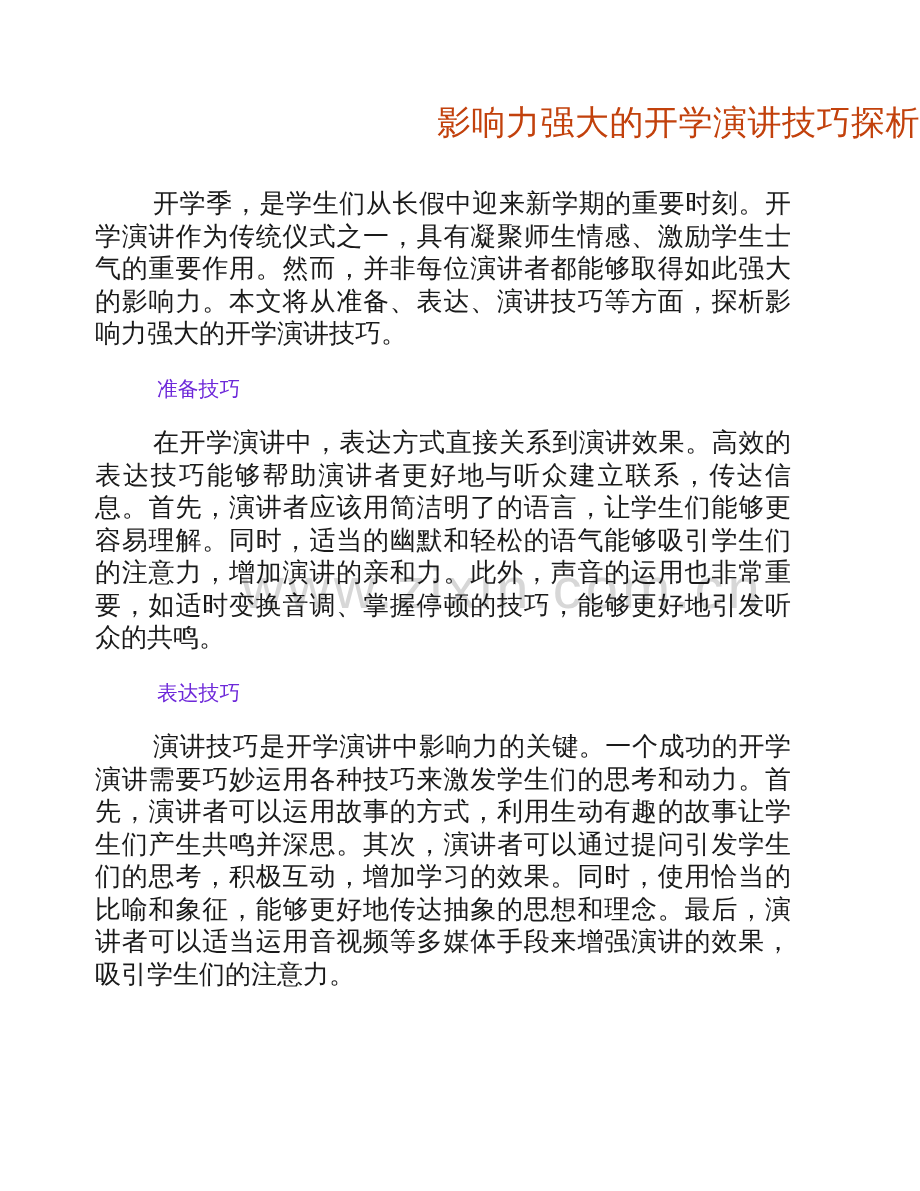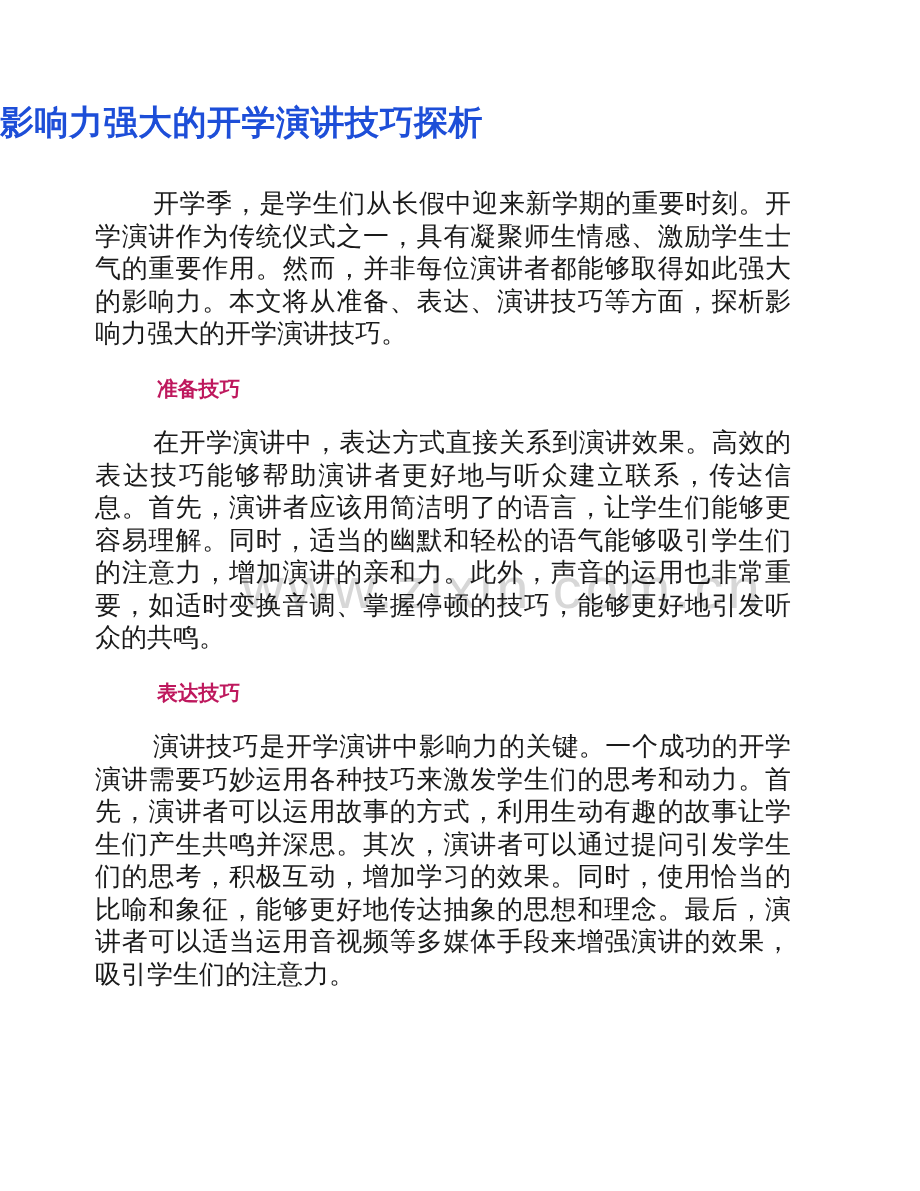--- a/index.html
+++ b/index.html
@@ -29,26 +29,26 @@
     pointer-events: none;
     user-select: none;
   }
   .doc-title {
     position: absolute;
     left: 0;
     right: 0;
     top: 100px;
     z-index: 1;
     margin: 0;
-    text-align: left;
+    text-align: right;
     font-family: "Liberation Sans", sans-serif;
-    font-weight: 700;
+    font-weight: 400;
     font-size: 34px;
     line-height: 44px;
-    color: #1d4ed8;
+    color: #c2410c;
     letter-spacing: 0.5px;
   }
   .content {
     position: absolute;
     left: 95px;
     top: 188px;
     width: 696px;
     z-index: 1;
     color: #1a1a1a;
   }
@@ -59,22 +59,22 @@
     text-align: justify;
     text-justify: inter-character;
     text-indent: 58px;
     color: #1a1a1a;
   }
   .section-heading {
     margin: 0 0 22px 0;
     padding-left: 62px;
     font-size: 20.8px;
     line-height: 32.5px;
-    font-weight: 700;
-    color: #be185d;
+    font-weight: 400;
+    color: #6d28d9;
   }
 </style>
 </head>
 <body>
 
 <div class="page">
 
   <div class="watermark">www.zixin.com.cn</div>
 
   <h1 class="doc-title">影响力强大的开学演讲技巧探析</h1>

